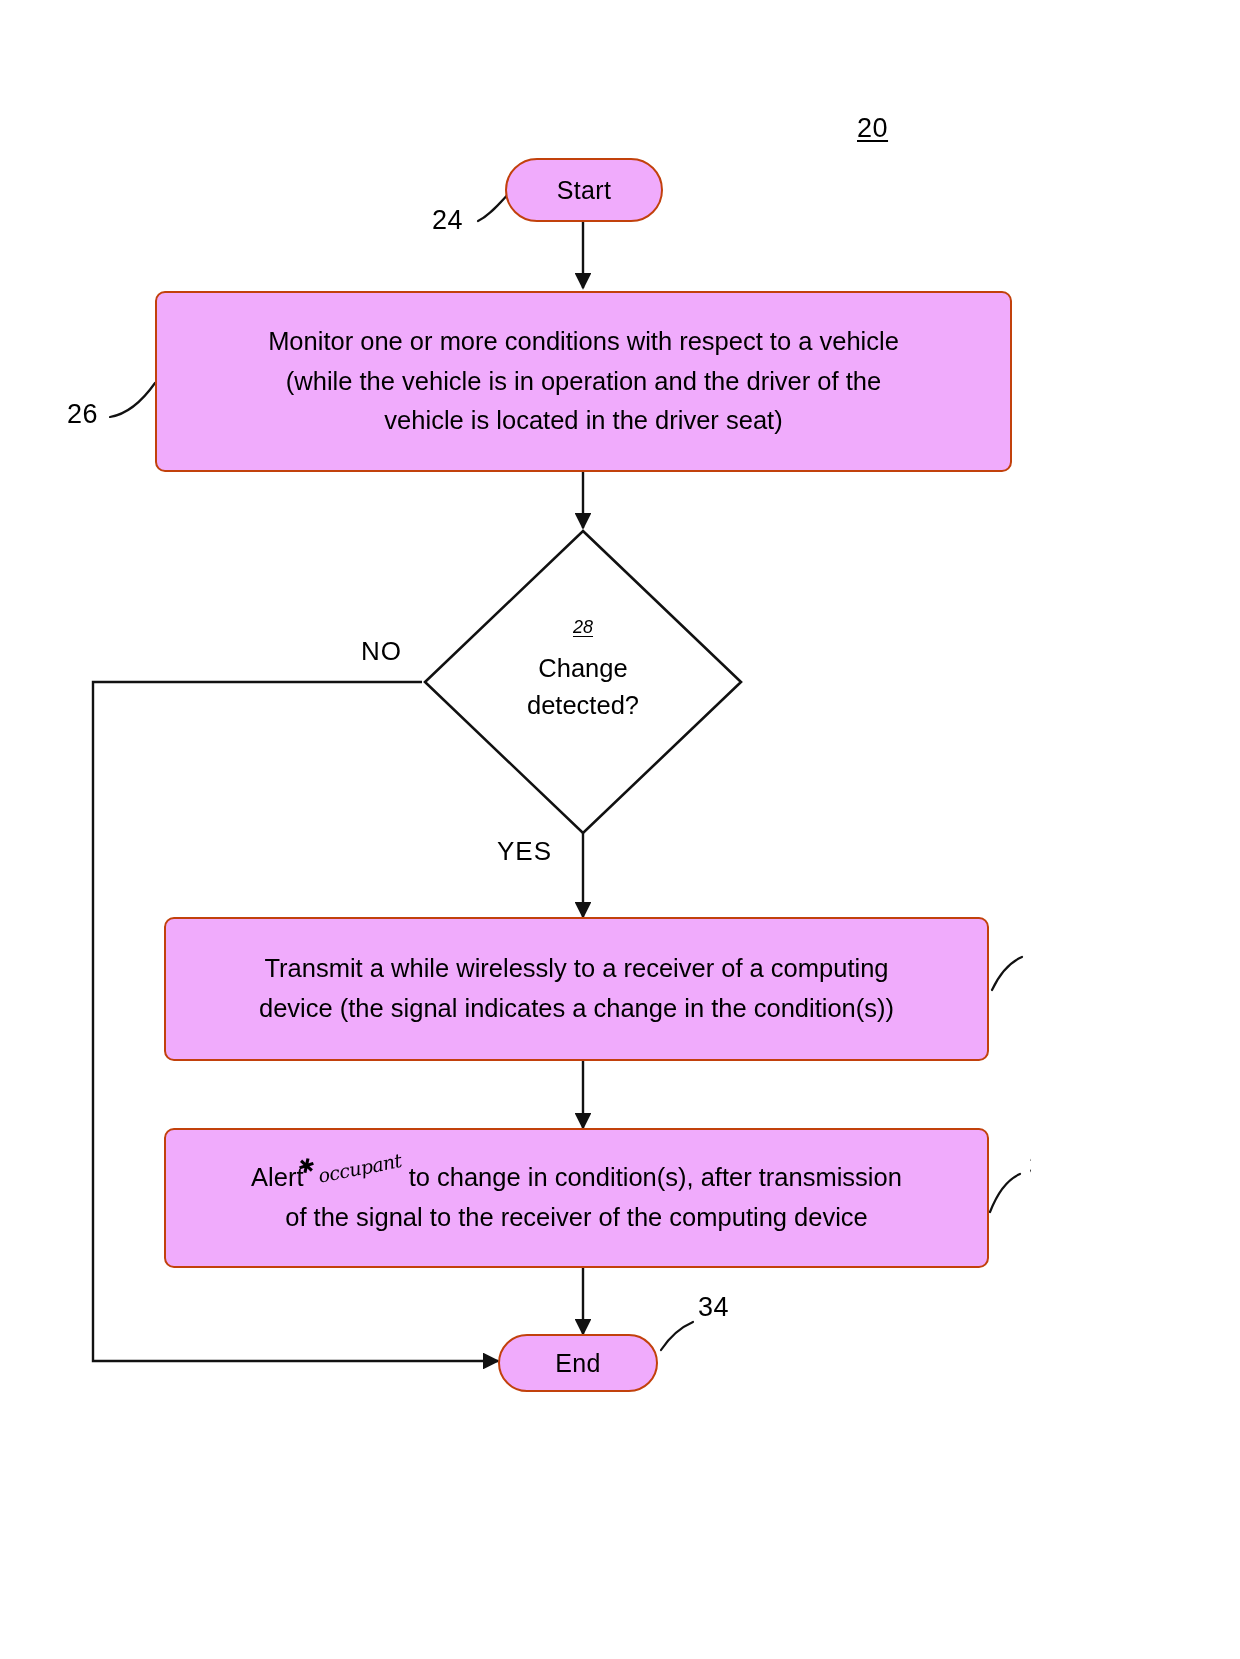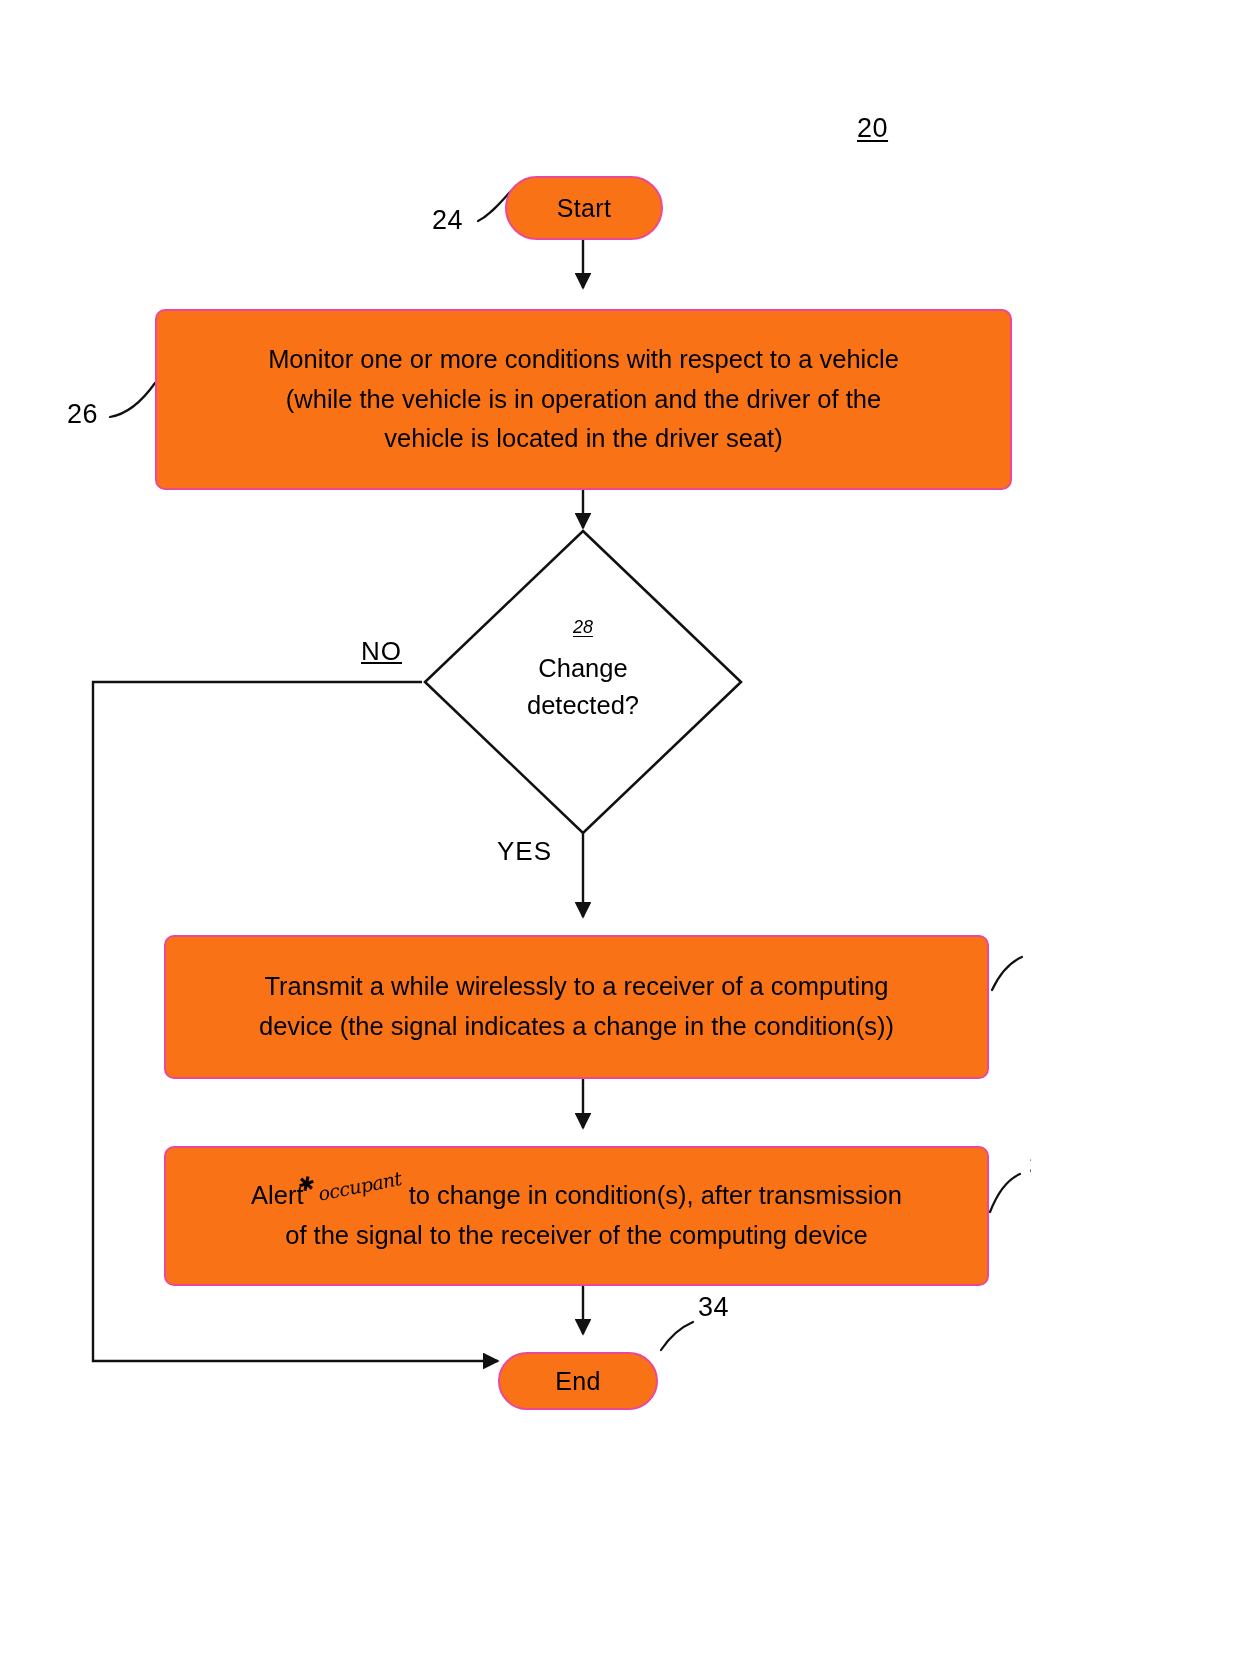--- a/index.html
+++ b/index.html
@@ -21,27 +21,26 @@
     left: 0; top: 0;
     width: 1240px;
     height: 1659px;
     pointer-events: none;
   }
 
   
   .node {
     position: absolute;
     box-sizing: border-box;
-    border: 2px solid #ec4899;
-    background: #f97316;
+    border: 2px solid #c2410c;
+    background: #f0abfc;
     display: flex;
     align-items: center;
     justify-content: center;
     text-align: center;
-    margin-top: 18px;
   }
   .terminator {
     border-radius: 60px;
     font-size: 25px;
     letter-spacing: .3px;
   }
   .process {
     border-radius: 10px;
     font-size: 25.5px;
     line-height: 1.55;
@@ -180,21 +179,21 @@
     </svg>
     <div class="decision-label" style="top:78px;">
       <span class="diamond-num">28</span>
     </div>
     <div class="decision-label" style="top:122px;">
       <div>Change</div>
       <div>detected?</div>
     </div>
   </div>
 
-  <div class="branch-label" style="left:361px; top:636px;text-decoration:underline;">NO</div>
+  <div class="branch-label" style="left:361px; top:636px;">NO</div>
   <div class="branch-label" style="left:497px; top:836px;">YES</div>
 
   <div class="node process" style="left:164px; top:917px; width:825px; height:144px;">
     <div class="txt">
       <div>Transmit a while wirelessly to a receiver of a computing</div>
       <div>device (the signal indicates a change in the condition(s))</div>
     </div>
   </div>
   <div class="reftag" style="left:1031px; top:934px;">30</div>
 

